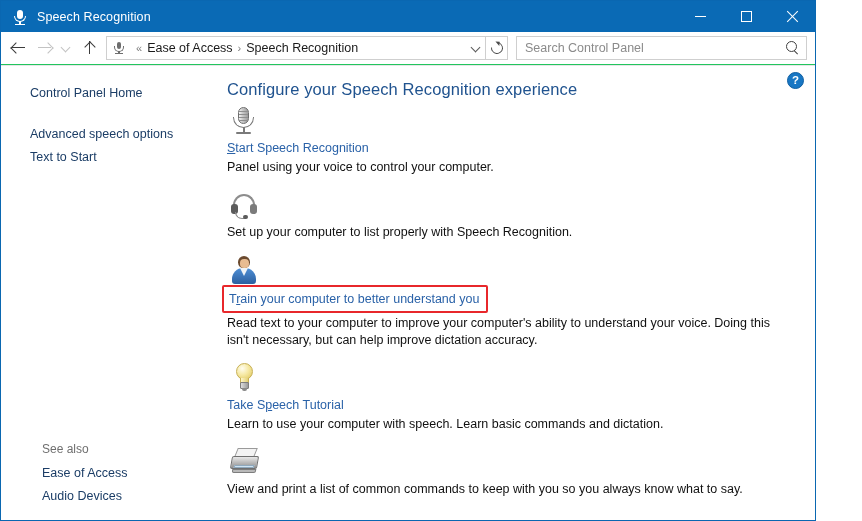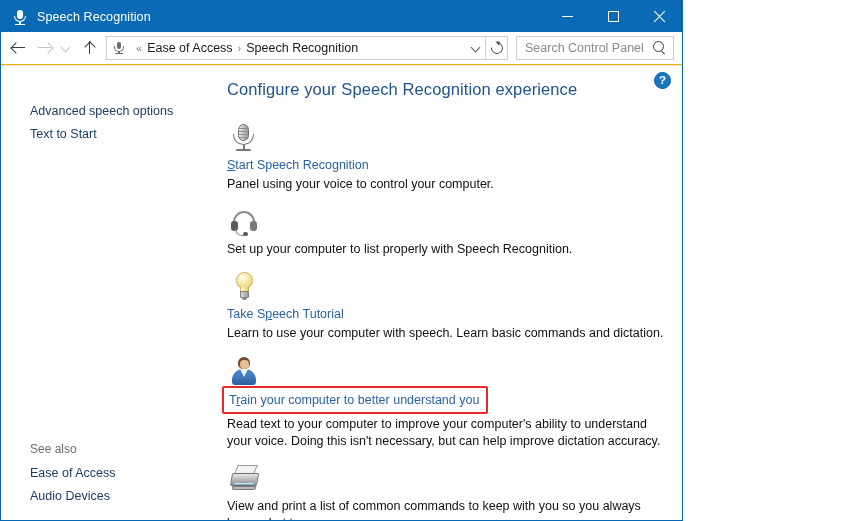--- a/index.html
+++ b/index.html
@@ -4,23 +4,23 @@
 <style>
   * { box-sizing: border-box; }
   html, body {
     margin: 0; padding: 0;
     width: 862px; height: 521px;
     overflow: hidden;
     font-family: "Liberation Sans", sans-serif;
     background: #ffffff;
   }
   .window {
-    width: 683px; height: 521px;
+    width: 816px; height: 521px;
     position: relative;
-    background: #eab308;
+    background: #22c55e;
     border: 1px solid #0a67b1;
     overflow: hidden;
   }
 
   
   .titlebar {
     height: 31px;
     background: #0a6ab5;
     display: flex;
     align-items: center;
@@ -246,21 +246,21 @@
   }
   .side-link {
     display: block;
     font-size: 12.5px;
     color: #1b3d66;
     padding: 3px 0 3px 29px;
     line-height: 17px;
   }
   .side-gap { height: 18px; }
   .see-also-block {
-    position: absolute; left: 0; bottom: 12px; width: 206px;
+    position: absolute; left: 12px; bottom: 12px; width: 206px;
   }
   .see-also-title {
     font-size: 12px; color: #6f6f6f;
     padding: 3px 0 6px 29px;
   }
 
   .content {
     position: absolute; left: 206px; top: 0; right: 0; bottom: 0;
     padding: 14px 18px 0 18px;
   }
@@ -273,21 +273,21 @@
     color: #ffffff;
     font-size: 11.5px;
     font-weight: bold;
     display: flex; align-items: center; justify-content: center;
     line-height: 1;
   }
   .page-title {
     font-size: 16.5px;
     color: #20538f;
     padding-left: 2px;
-    margin-bottom: 21px;
+    margin-bottom: 4px;
     letter-spacing: .1px;
   }
   .task-list { padding-left: 2px; }
   .task {
     display: flex;
     align-items: flex-start;
     margin-bottom: 11px;
     position: relative;
     flex-direction: column;
   }
@@ -514,20 +514,21 @@
 
     <div class="search-box">
       <div class="search-input-txt">Search Control Panel</div>
       <div class="search-icon"></div>
     </div>
   </div>
 
   <div class="body-area">
 
     <div class="sidebar">
+      <a class="side-link">Control Panel Home</a>
       <div class="side-gap"></div>
       <a class="side-link">Advanced speech options</a>
       <a class="side-link">Text to Start</a>
 
       <div class="see-also-block">
         <div class="see-also-title">See also</div>
         <a class="side-link">Ease of Access</a>
         <a class="side-link">Audio Devices</a>
       </div>
     </div>
@@ -564,50 +565,50 @@
             <div class="ic-head-earL"></div>
             <div class="ic-head-earR"></div>
             <div class="ic-head-boom"></div>
             <div class="ic-head-mic"></div>
           </div>
           <div class="task-body">
             <div class="task-desc">Set up your computer to list properly with Speech Recognition.</div>
           </div>
         </div>
 
+        <div class="task highlighted">
+          <div class="task-icon">
+            <div class="ic-person-head"></div>
+            <div class="ic-person-face"></div>
+            <div class="ic-person-body"></div>
+            <div class="ic-person-collar"></div>
+          </div>
+          <div class="task-body">
+            <div class="task-link-wrap">
+              <a class="task-link"><span>T</span><u>r</u><span>ain your computer to better understand you</span></a>
+            </div>
+            <div class="task-desc">Read text to your computer to improve your computer's ability to understand your voice.  Doing this isn't necessary, but can help improve dictation accuracy.</div>
+          </div>
+        </div>
+
         <div class="task">
           <div class="task-icon">
             <div class="ic-bulb-glass"></div>
             <div class="ic-bulb-neck"></div>
             <div class="ic-bulb-base"></div>
             <div class="ic-bulb-tip"></div>
           </div>
           <div class="task-body">
             <div class="task-link-wrap">
               <a class="task-link"><span>Take S</span><u>p</u><span>eech Tutorial</span></a>
             </div>
             <div class="task-desc">Learn to use your computer with speech.  Learn basic commands and dictation.</div>
           </div>
         </div>
 
-        <div class="task highlighted">
-          <div class="task-icon">
-            <div class="ic-person-head"></div>
-            <div class="ic-person-face"></div>
-            <div class="ic-person-body"></div>
-            <div class="ic-person-collar"></div>
-          </div>
-          <div class="task-body">
-            <div class="task-link-wrap">
-              <a class="task-link"><span>T</span><u>r</u><span>ain your computer to better understand you</span></a>
-            </div>
-            <div class="task-desc">Read text to your computer to improve your computer's ability to understand your voice.  Doing this isn't necessary, but can help improve dictation accuracy.</div>
-          </div>
-        </div>
-
         <div class="task">
           <div class="task-icon">
             <div class="ic-printer-top"></div>
             <div class="ic-printer-body"></div>
             <div class="ic-printer-slot"></div>
             <div class="ic-printer-foot"></div>
           </div>
           <div class="task-body">
             <div class="task-desc">View and print a list of common commands to keep with you so you always know what to say.</div>
           </div>

